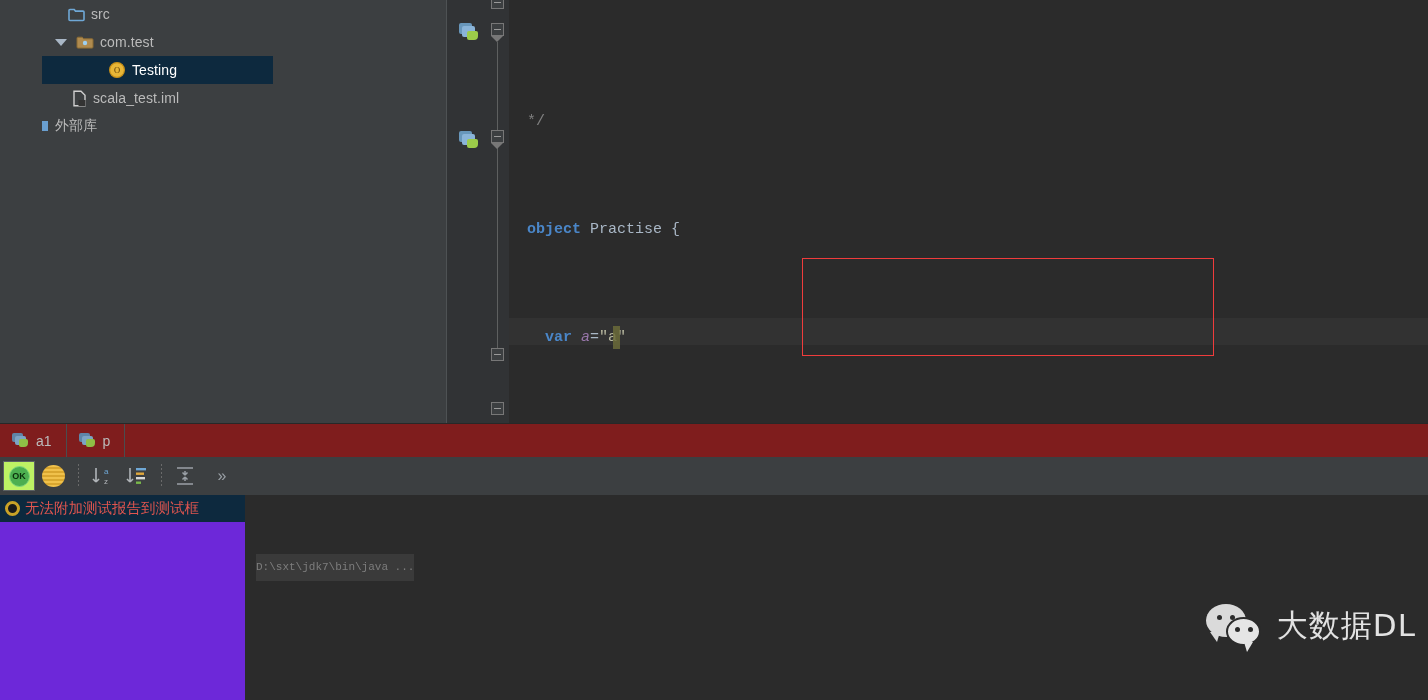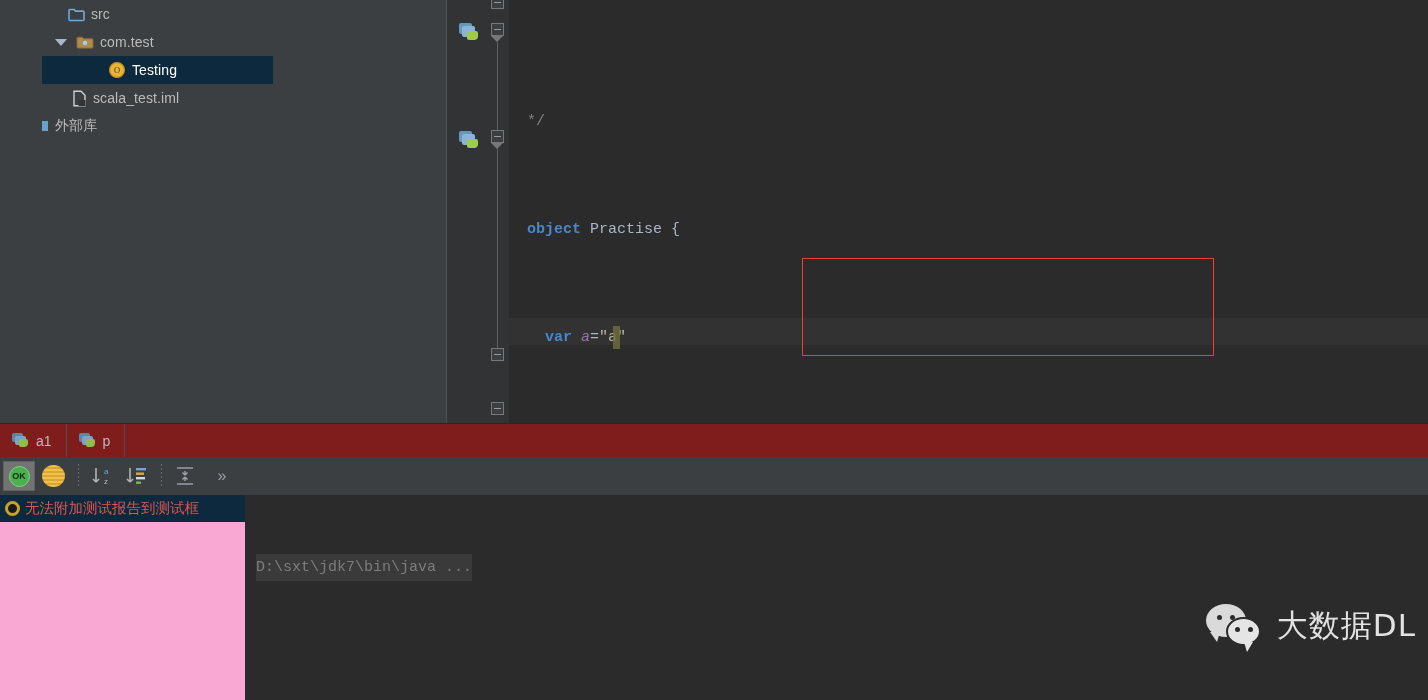--- a/index.html
+++ b/index.html
@@ -128,55 +128,55 @@
   .ti-c { position:absolute; width:9px; height:8px; border-radius:2px 2px 4px 2px; background:#8fbf46; left:7px; top:6px;}
 
   #toolbar2 {
     position: absolute; left: 0; top: 34px; width: 100%; height: 38px;
     background: #3c3f41; display: flex; align-items: center; padding-left: 3px;
   }
   .tbtn {
     width: 32px; height: 30px; display: flex; align-items: center; justify-content: center;
     margin-right: 2px;
   }
-  .tbtn.active { background: #737373; border: 1px solid #5c6164; }
+  .tbtn.active { background: #bef264; border: 1px solid #5c6164; }
   .sep-dot { width: 1px; height: 24px; margin: 0 7px; background: repeating-linear-gradient(to bottom,#6a6a6a 0 2px,transparent 2px 4px); }
   .ok-badge {
     width: 21px; height: 21px; border-radius: 50%;
     background: #4caf50; border: 1.5px solid #7ed77e;
     color: #0b2f0b; font-size: 9px; font-weight: bold;
     display:flex; align-items:center; justify-content:center;
     font-family: "Liberation Sans", sans-serif;
   }
   .sand {
     width: 23px; height: 22px; border-radius: 50%;
     background: repeating-linear-gradient(to bottom, #f0c14b 0 2px, #d9a62f 2px 4px);
   }
   .sortico { position: relative; width: 22px; height: 22px; color:#9aa0a6; font-size: 13px; }
 
   #testtree {
     position: absolute; left: 0; top: 72px; width: 267px; bottom: 0;
-    background: #f9a8d4;
+    background: #6d28d9;
   }
   #err-row {
     position: relative; height: 27px; display: flex; align-items: center;
     background: #0d293e; padding-left: 3px;
     white-space: nowrap; overflow: hidden;
   }
   .err-ico {
     width: 15px; height: 15px; border-radius: 50%;
     border: 3.5px solid #c9a227; background: #1a1a1a; margin: 0 5px 0 2px; flex: 0 0 auto;
   }
   .err-txt { color: #e0554f; font-size: 14.5px; }
 
   #console {
     position: absolute; left: 245px; top: 72px; right: 0; bottom: 0;
     background: #2b2b2b;
     font-family: "Liberation Mono", monospace;
-    font-size: 15px; line-height: 27px;
+    font-size: 11px; line-height: 27px;
     color: #bbbbbb;
     padding: 5px 16px 0 11px;
     white-space: pre;
   }
   .c-dim { color: #7d7d7d; background: #3a3a3a; display:inline-block; }
 
   
   #watermark {
     position: absolute; right: 12px; top: 604px;
     display: flex; align-items: center; gap: 13px;

